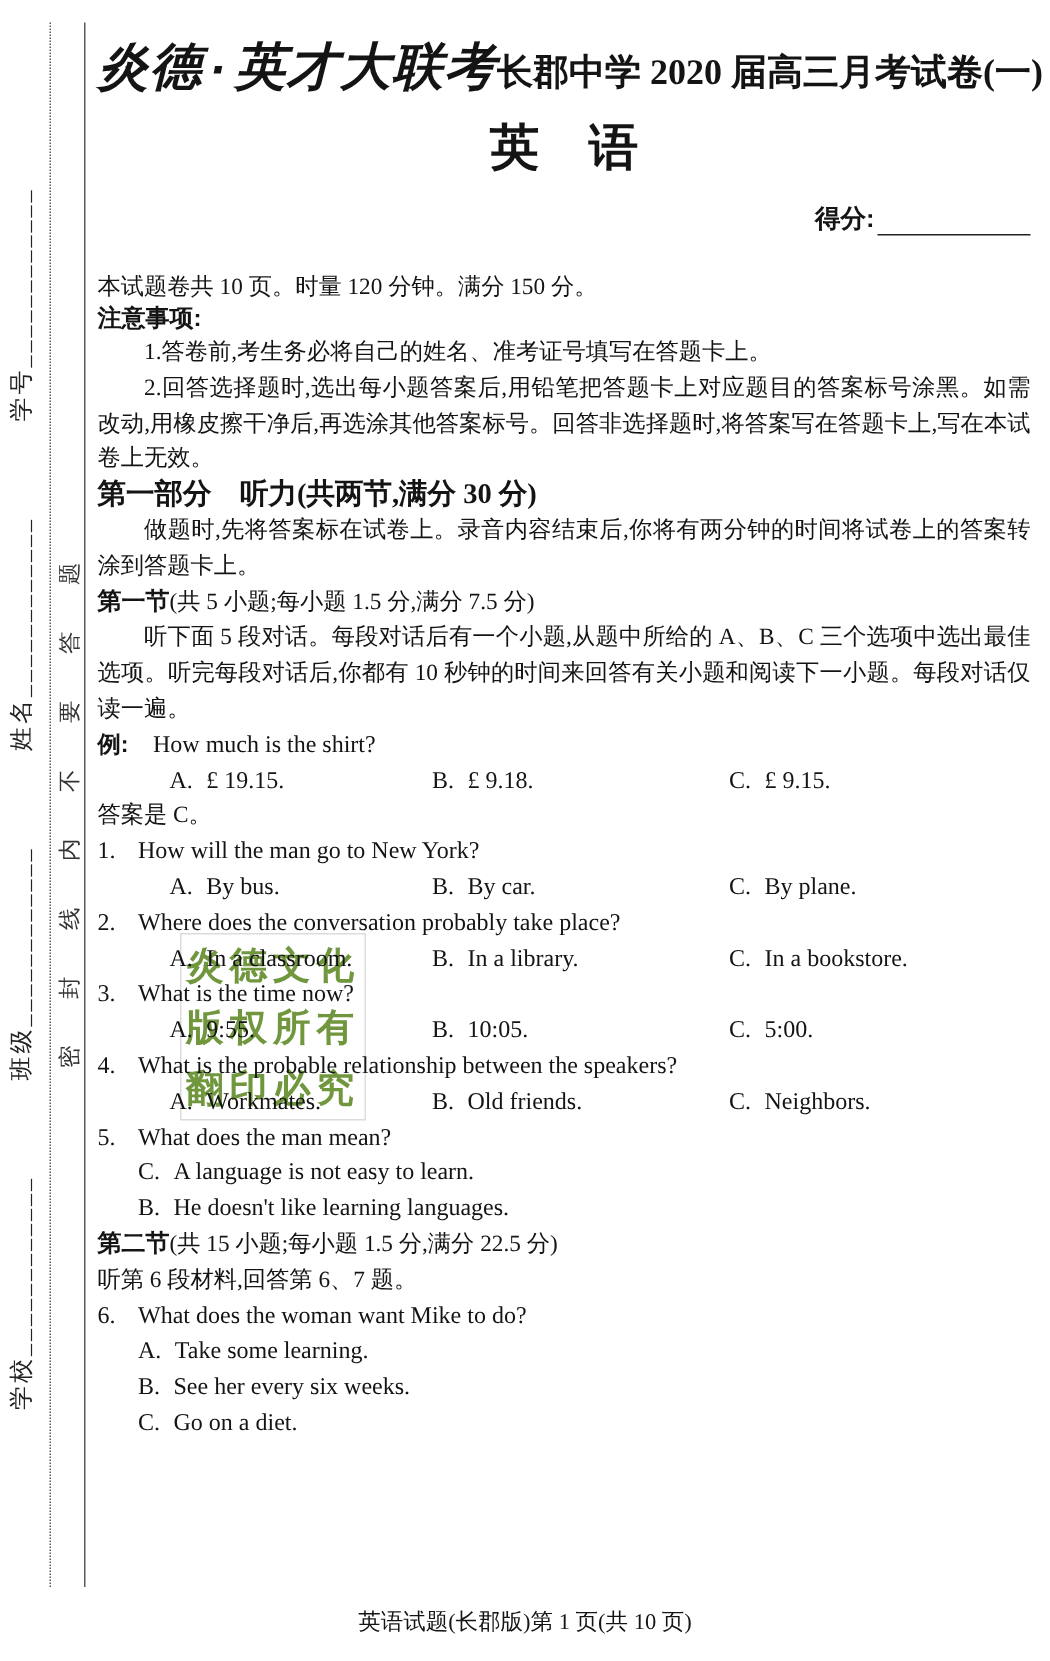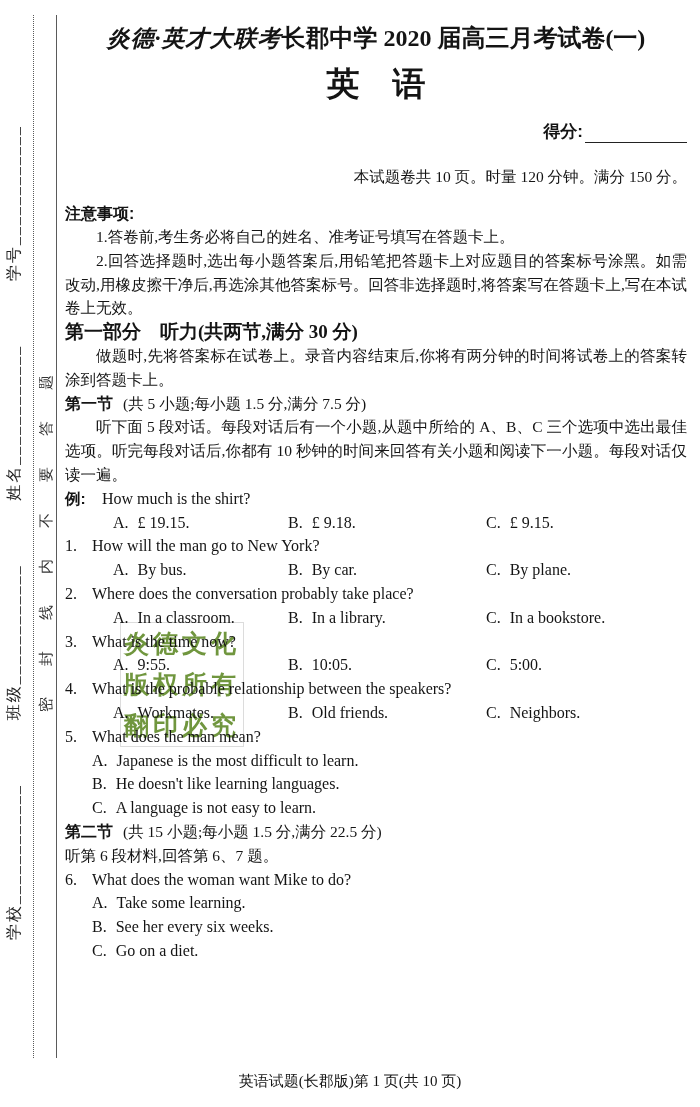--- a/index.html
+++ b/index.html
@@ -17,37 +17,37 @@
             font-size:15px;letter-spacing:31px;color:#333;white-space:nowrap;}
   
   .watermark{position:absolute;left:120px;top:622px;width:122px;height:123px;
              border:1px solid #dcdcdc;display:flex;flex-direction:column;justify-content:space-around;
              align-items:center;z-index:0;pointer-events:none;}
   .watermark div{font-size:25px;font-weight:700;letter-spacing:4px;color:#4d7c0f;opacity:.8;
                  font-family:"Liberation Serif","DejaVu Serif",serif;}
   
   .content{position:absolute;left:65px;top:0;width:622px;z-index:1;}
   .title{margin-top:22px;text-align:center;white-space:nowrap;}
-  .title .calli{font-size:23px;font-weight:bold;font-style:italic;letter-spacing:1px;}
+  .title .calli{font-size:34px;font-weight:bold;font-style:italic;letter-spacing:1px;font-family:Liberation Mono, monospace;}
   .title .rest{font-size:24px;font-weight:600;}
   .subject{margin-top:8px;text-align:center;font-size:33px;font-weight:bold;
            font-family:"Liberation Sans","DejaVu Sans",sans-serif;}
   .score-row{margin-top:12px;height:24px;display:flex;justify-content:flex-end;align-items:flex-end;}
   .score-label{font-size:17px;font-weight:600;font-family:"Liberation Sans","DejaVu Sans",sans-serif;}
   .score-blank{width:102px;border-bottom:1.5px solid #222;height:20px;margin-left:2px;}
-  .meta{margin-top:24px;text-align:right;font-size:15.5px;}
-  .notice-head{margin-top:16px;font-size:16px;font-weight:bold;
+  .meta{margin-top:24px;text-align:left;font-size:15.5px;}
+  .notice-head{font-size:16px;font-weight:bold;
                font-family:"Liberation Sans","DejaVu Sans",sans-serif;}
   p.para{margin:0;font-size:15.5px;line-height:23.8px;text-indent:2em;text-align:justify;}
   .part-head{font-size:19px;line-height:23.8px;font-weight:bold;
              font-family:"Liberation Sans","DejaVu Sans",sans-serif;}
   .part-head .note{font-weight:600;font-family:"Liberation Serif","DejaVu Serif",serif;}
   .sec-head{font-size:16px;line-height:23.8px;}
   .sec-head .sec-name{font-weight:bold;font-family:"Liberation Sans","DejaVu Sans",sans-serif;}
-  .sec-head .note{margin-left:10px;font-size:15.5px;}
+  .sec-head .note{font-size:15.5px;}
   .q-row{display:flex;font-size:16px;line-height:23.8px;}
   .q-num{flex:none;width:27px;}
   .ex-label{flex:none;width:37px;font-weight:bold;
             font-family:"Liberation Sans","DejaVu Sans",sans-serif;font-size:15.5px;}
   .opt-row{display:flex;padding-left:27px;font-size:16px;line-height:23.8px;}
   .optA{flex:none;width:175px;margin-left:21px;}
   .optB{flex:none;width:198px;}
   .optC{flex:1;}
   .opt-l{margin-right:9px;}
   .stack-opt{padding-left:27px;font-size:16px;line-height:23.8px;}
@@ -106,20 +106,21 @@
 
     <div class="q-row">
       <span class="ex-label">例:</span>
       <span>How much is the shirt?</span>
     </div>
     <div class="opt-row">
       <span class="optA"><span class="opt-l">A.</span><span>£ 19.15.</span></span>
       <span class="optB"><span class="opt-l">B.</span><span>£ 9.18.</span></span>
       <span class="optC"><span class="opt-l">C.</span><span>£ 9.15.</span></span>
     </div>
+    <div class="ans">答案是 C。</div>
 
     <div class="q-row">
       <span class="q-num">1.</span>
       <span>How will the man go to New York?</span>
     </div>
     <div class="opt-row">
       <span class="optA"><span class="opt-l">A.</span><span>By bus.</span></span>
       <span class="optB"><span class="opt-l">B.</span><span>By car.</span></span>
       <span class="optC"><span class="opt-l">C.</span><span>By plane.</span></span>
     </div>
@@ -151,23 +152,22 @@
     <div class="opt-row">
       <span class="optA"><span class="opt-l">A.</span><span>Workmates.</span></span>
       <span class="optB"><span class="opt-l">B.</span><span>Old friends.</span></span>
       <span class="optC"><span class="opt-l">C.</span><span>Neighbors.</span></span>
     </div>
 
     <div class="q-row">
       <span class="q-num">5.</span>
       <span>What does the man mean?</span>
     </div>
-    <div class="stack-opt"><span class="opt-l">A.</span><span>Japanese is the most difficult to learn.</span></div>
+    <div class="stack-opt"><span class="opt-l">C.</span><span>A language is not easy to learn.</span></div>
     <div class="stack-opt"><span class="opt-l">B.</span><span>He doesn't like learning languages.</span></div>
-    <div class="stack-opt"><span class="opt-l">C.</span><span>A language is not easy to learn.</span></div>
 
     <div class="sec-head">
       <span class="sec-name">第二节</span><span class="note">(共 15 小题;每小题 1.5 分,满分 22.5 分)</span>
     </div>
     <div class="ans">听第 6 段材料,回答第 6、7 题。</div>
 
     <div class="q-row">
       <span class="q-num">6.</span>
       <span>What does the woman want Mike to do?</span>
     </div>

